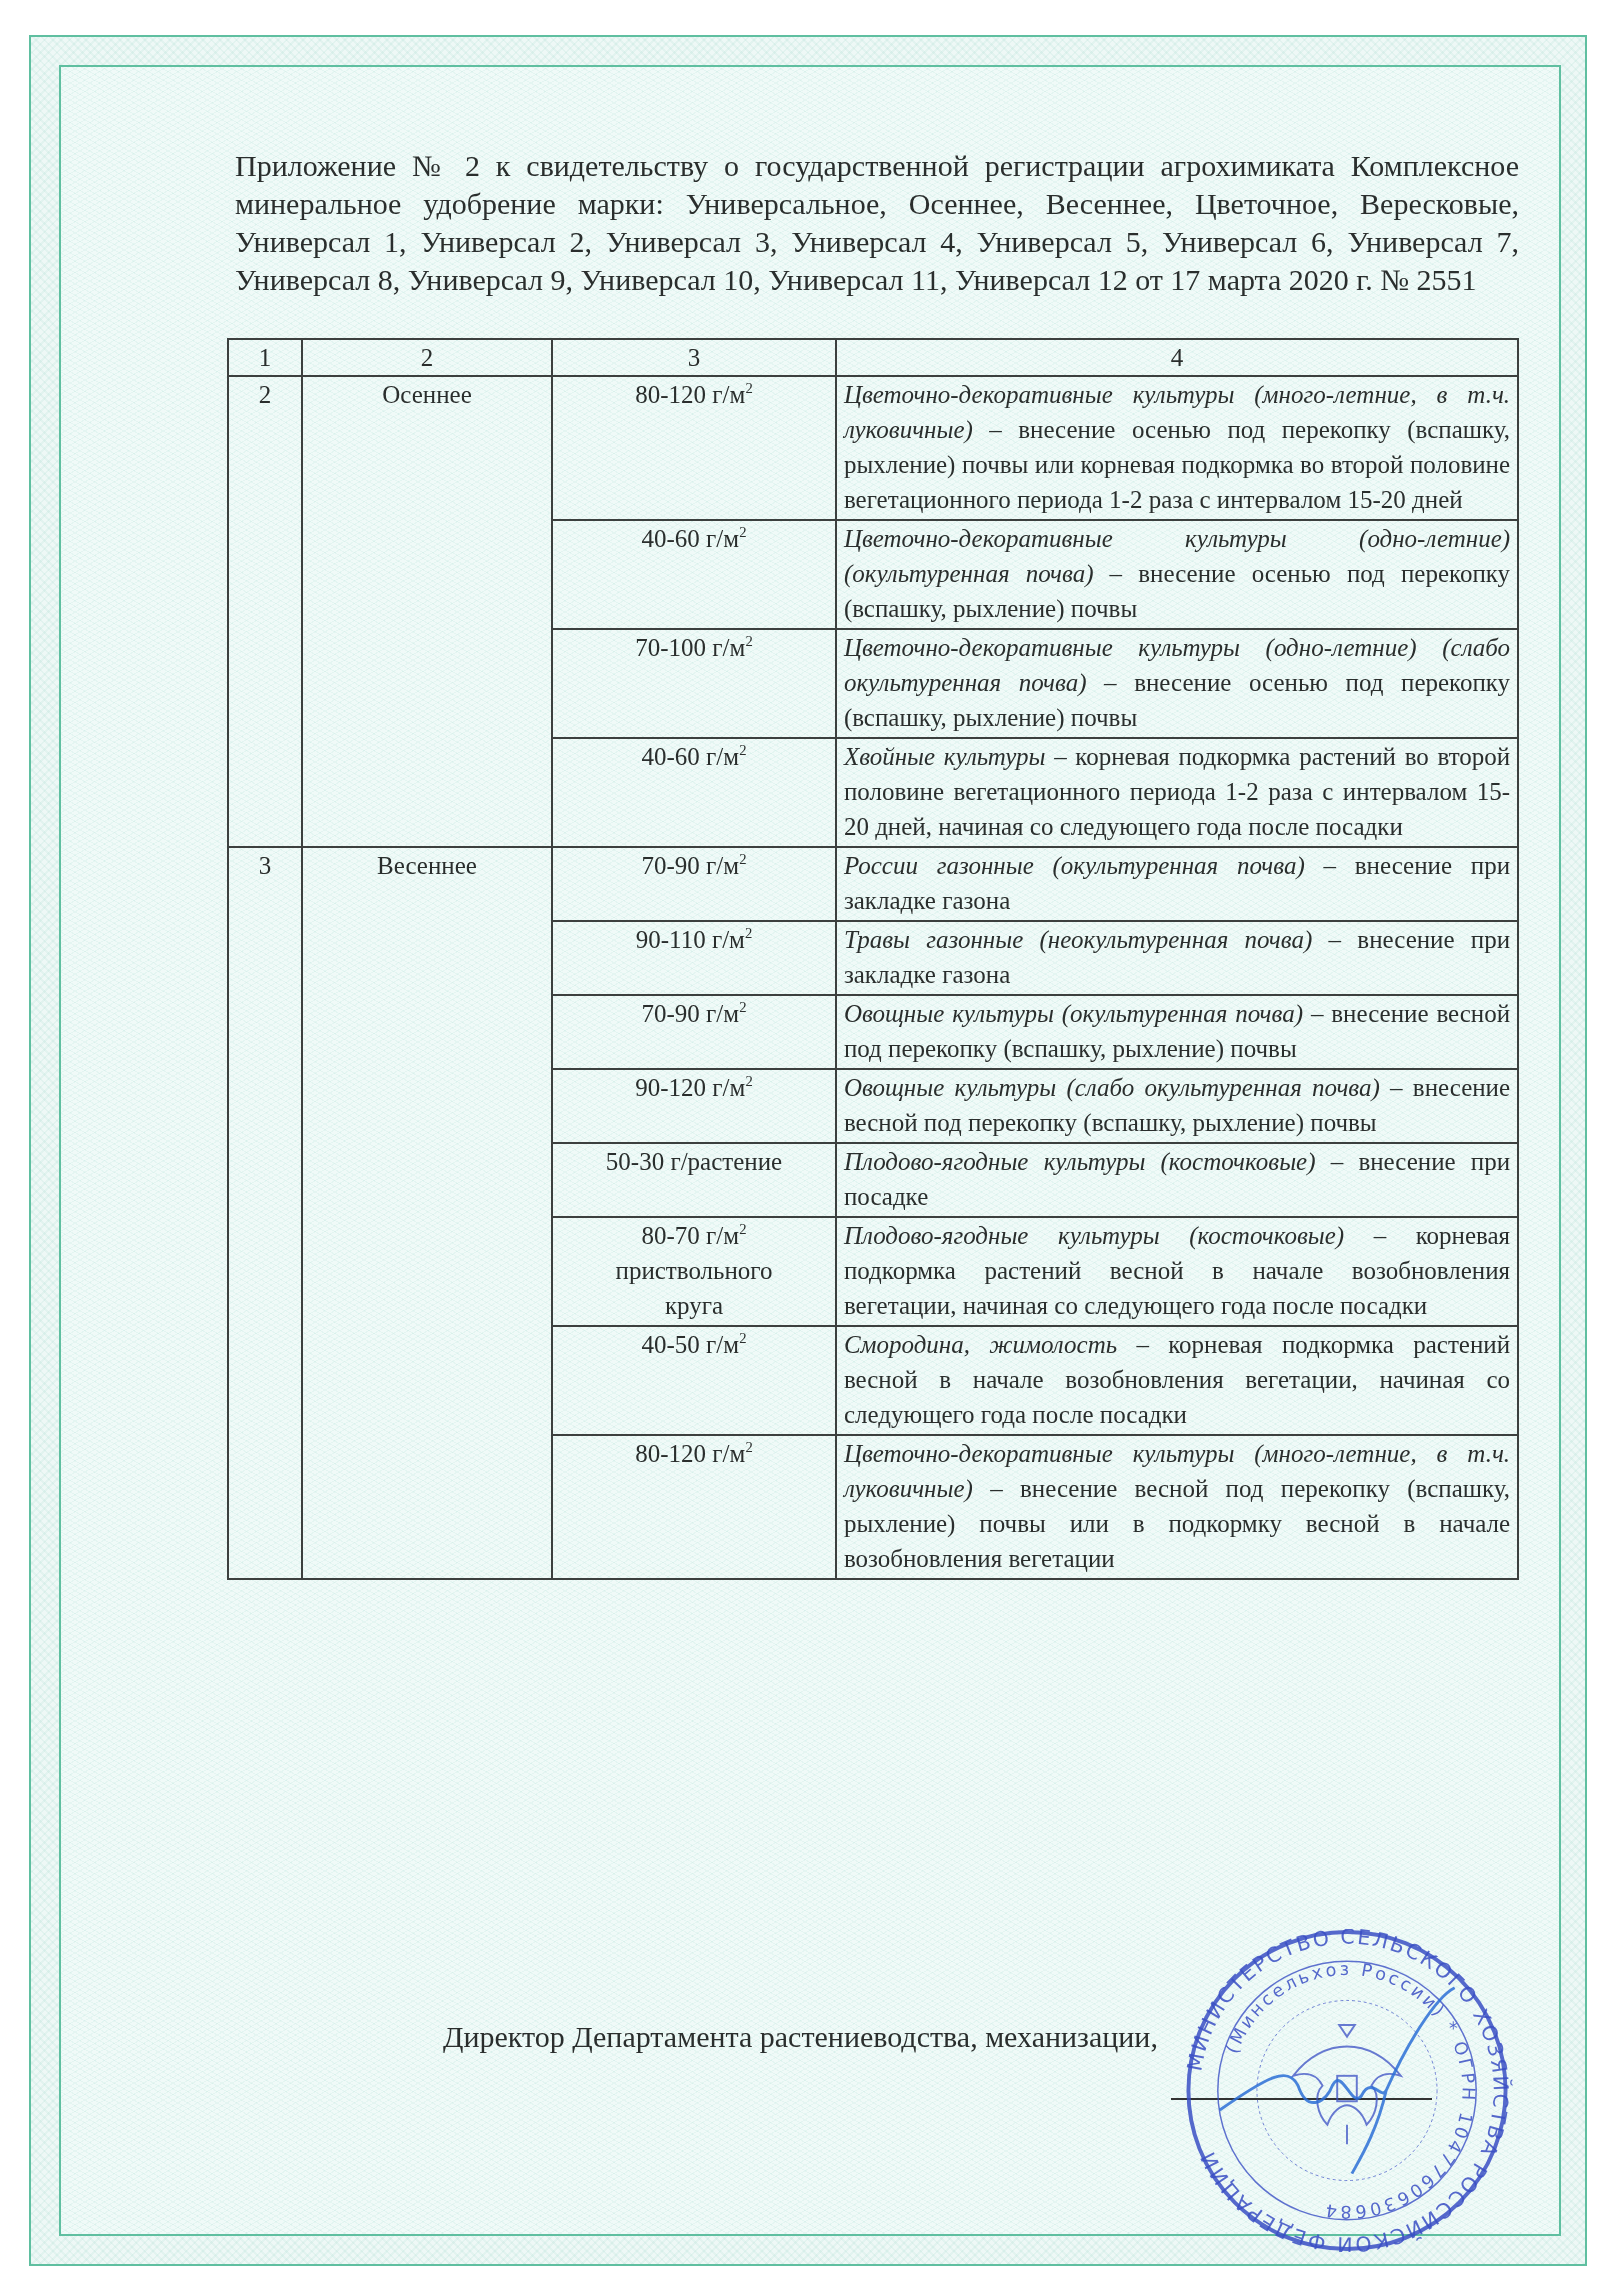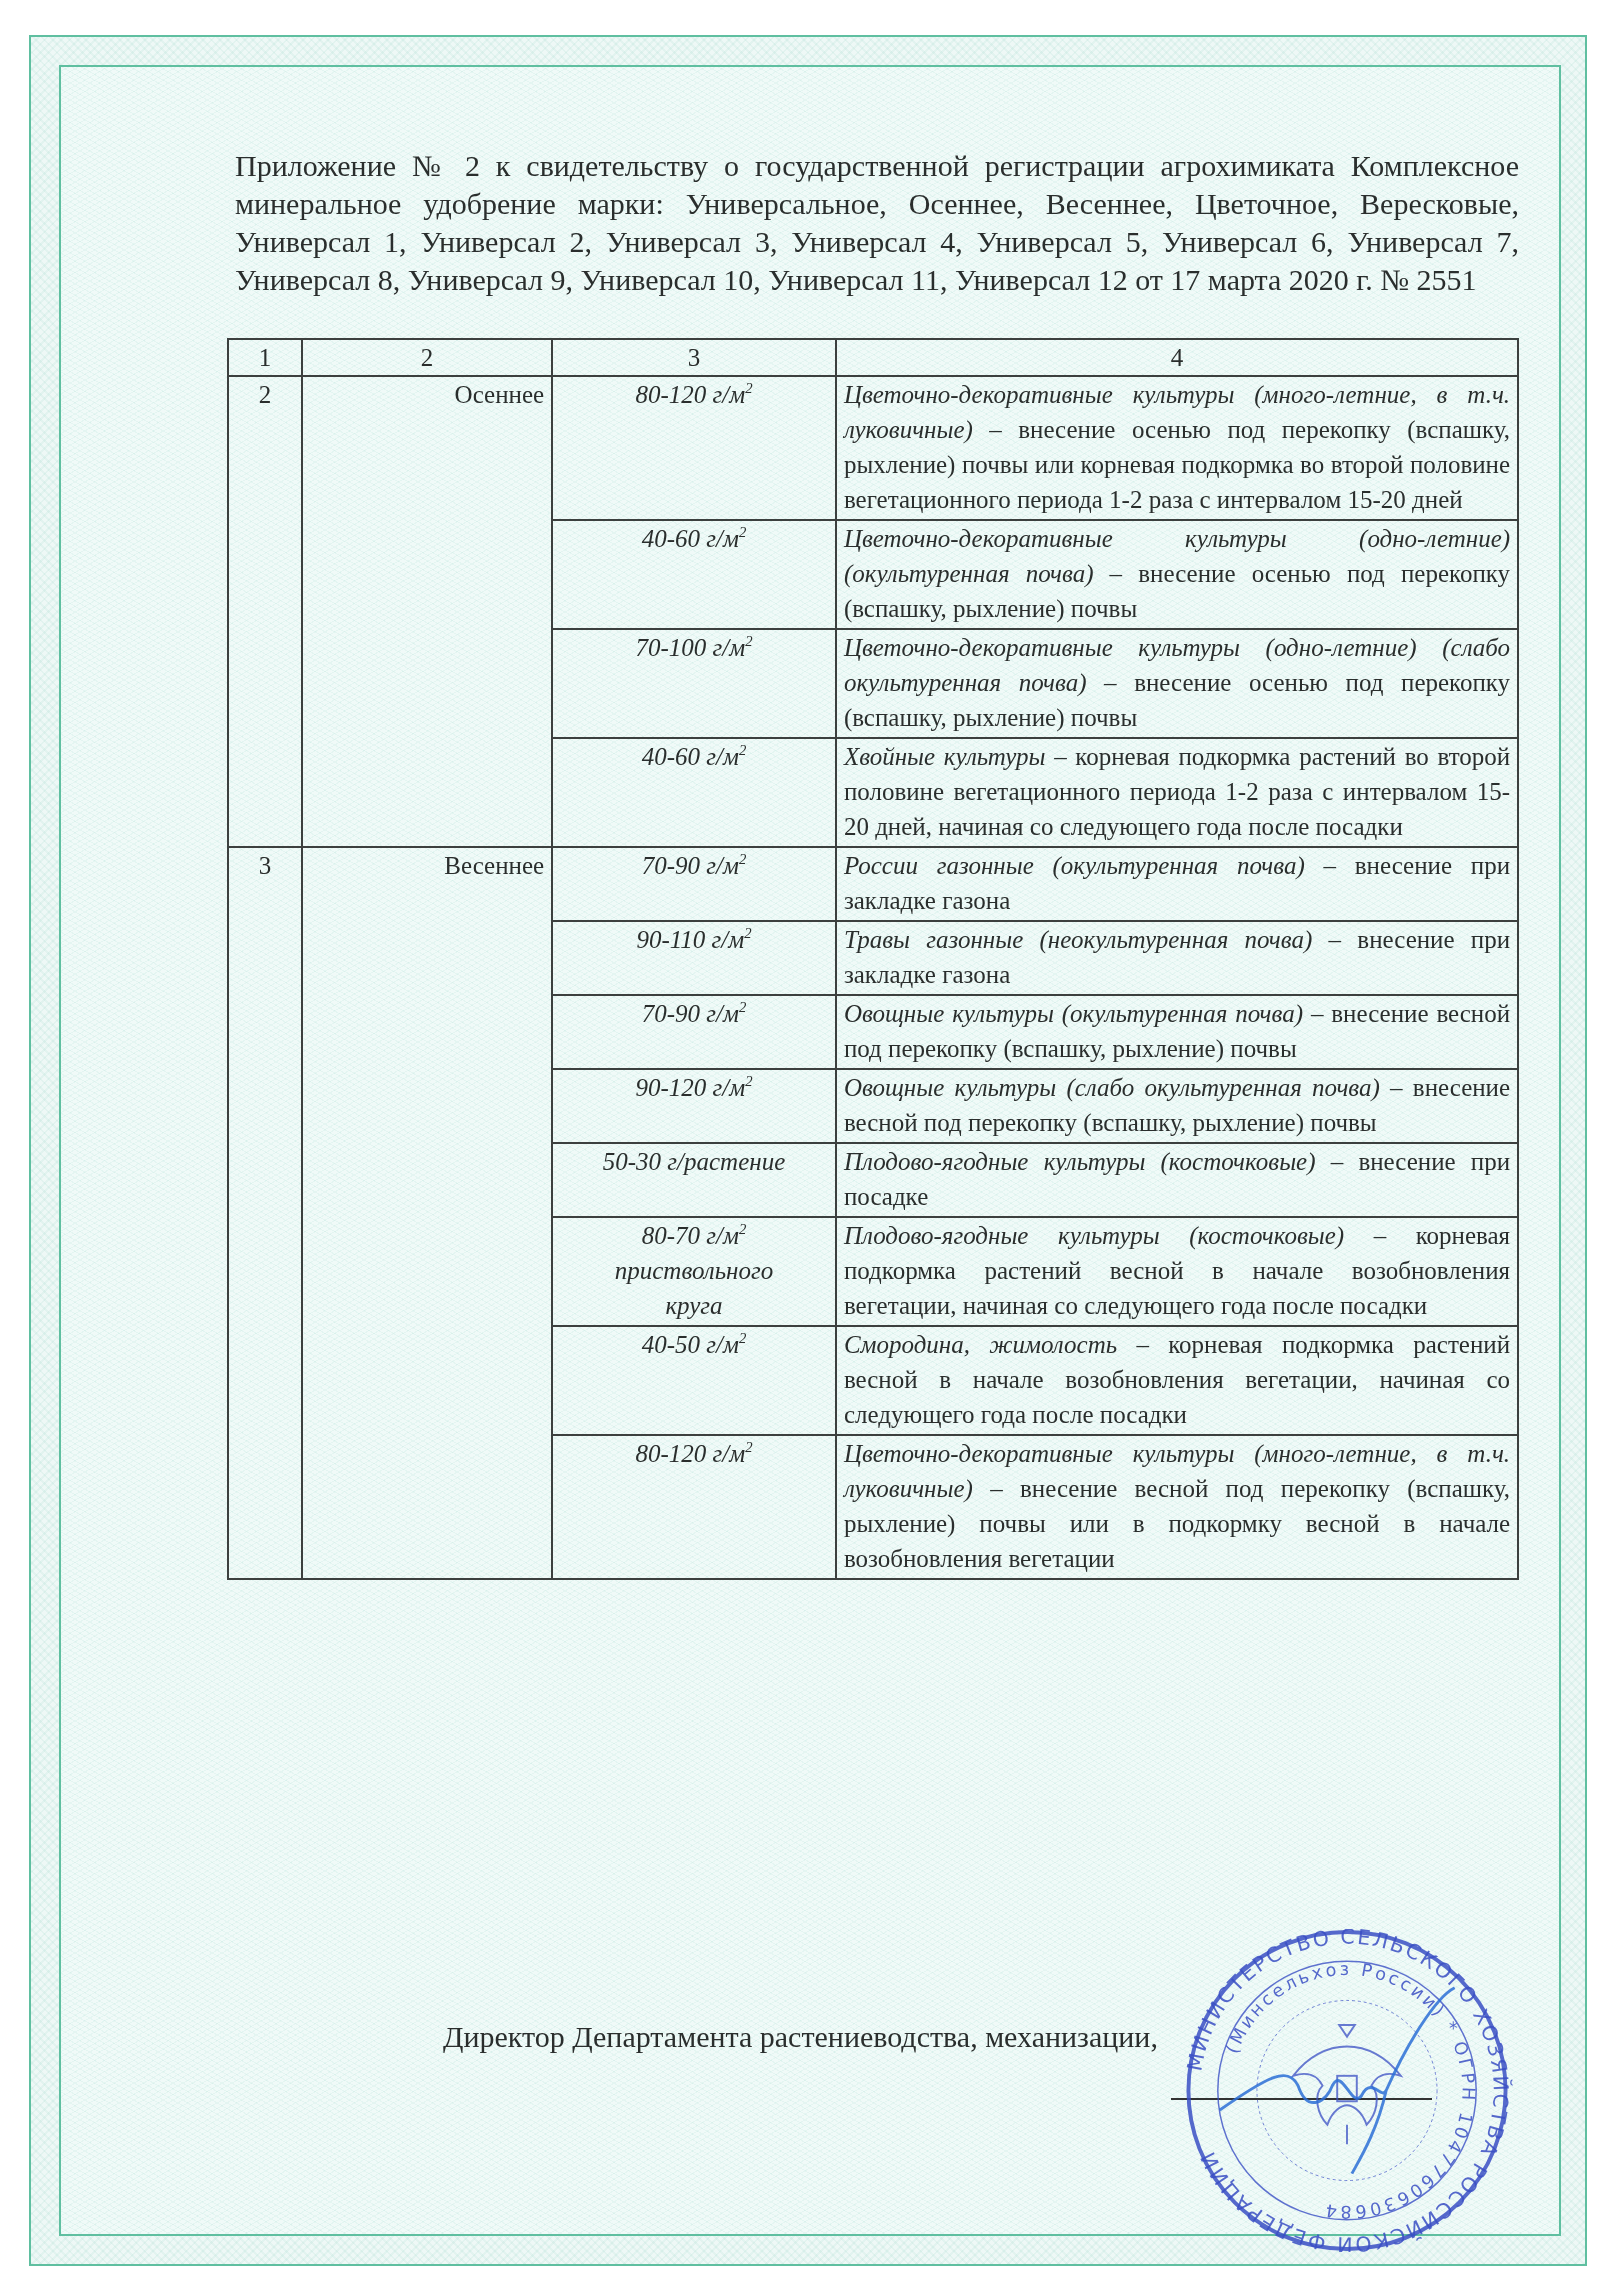--- a/index.html
+++ b/index.html
@@ -36,22 +36,22 @@
     position: absolute; left: 227px; top: 338px; width: 1290px;
     border-collapse: collapse; font-size: 25px; line-height: 35px;
     table-layout: fixed;
   }
   table.main td {
     border: 2px solid #3c403f; vertical-align: top; padding: 0 6.9px 2px 6.9px;
     color: #2a2e2d;
   }
   table.main tr.head td { text-align: center; padding: 0 6.9px; }
   td.num { text-align: center; }
-  td.brand { text-align: right; }
-  td.dose { text-align: center; font-style: italic; }
+  td.brand { text-align: center; }
+  td.dose { text-align: center; }
   td.desc { text-align: justify; text-align-last: left; }
   .desc em { font-style: italic; }
   sup { font-size: 14.7px; line-height: 0; vertical-align: 9.8px; }
   .signature-block {
     position: absolute; left: 443px; top: 2017px; width: 1078px;
     font-size: 30px; line-height: 39px; color: #2a2e2d;
   }
   .sign-line {
     position: absolute; left: 1171px; top: 2098px; width: 261px; height: 0;
     border-top: 2px solid #333;

